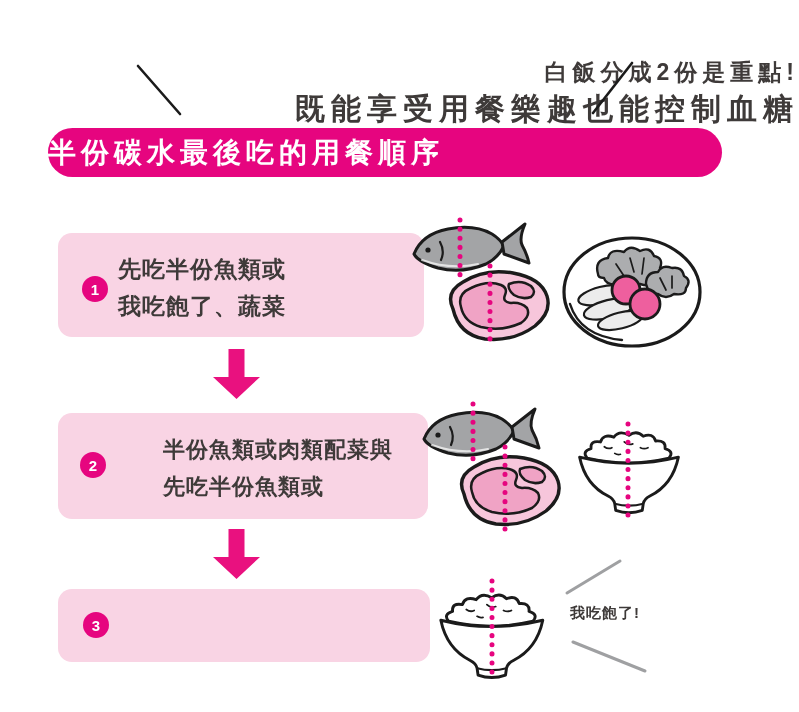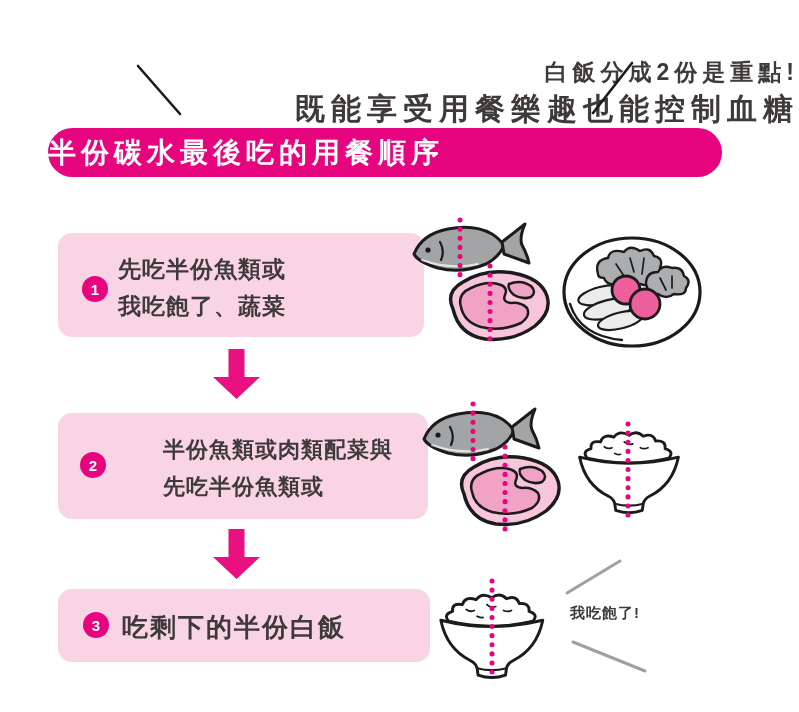--- a/index.html
+++ b/index.html
@@ -158,23 +158,20 @@
   </svg>
 
   <svg class="abs" style="left:213px;top:529px;" width="47" height="50" viewBox="0 0 47 50">
     <polygon points="15.5,0 31.5,0 31.5,28 47,28 23.5,50 0,28 15.5,28" fill="#E9117F"></polygon>
   </svg>
 
   <div class="abs step-box box3"></div>
   <div class="abs badge badge3">
     <span>3</span>
   </div>
-  <div class="abs step-text text3">
-    <div>吃剩下的半份白飯</div>
-  </div>
 
   <svg class="abs" style="left:428px;top:568px;" width="135" height="122" viewBox="0 0 135 122">
     <g transform="translate(5,16) scale(0.98)">
       <path d="M16 38 Q10 31 20 28 Q19 19 30 21 Q33 12 44 16 Q50 8 60 14 Q68 8 75 15 Q85 11 88 20 Q99 19 98 28 Q108 31 102 38 Q60 48 16 38 Z" fill="#ffffff" stroke="#1B1B1B" stroke-width="3" stroke-linejoin="round"></path>
       <path d="M34 26 q4 3 8 1 M55 21 q4 4 9 2 M72 27 q4 2 8 0 M45 33 q3 2 6 1" fill="none" stroke="#1B1B1B" stroke-width="1.8" stroke-linecap="round"></path>
       <path d="M8 37 Q60 50 112 37 Q106 66 82 78 Q76 81 75 86 L74 93 Q60 98 46 93 L45 86 Q44 81 38 78 Q14 66 8 37 Z" fill="#ffffff" stroke="#1B1B1B" stroke-width="3" stroke-linejoin="round"></path>
       <path d="M45 86 Q60 90 75 86" fill="none" stroke="#1B1B1B" stroke-width="2.3"></path>
     </g>
     <line x1="64" y1="13" x2="64" y2="110" stroke="#E6057F" stroke-width="5" stroke-dasharray="0.1 9" stroke-linecap="round"></line>
   </svg>

